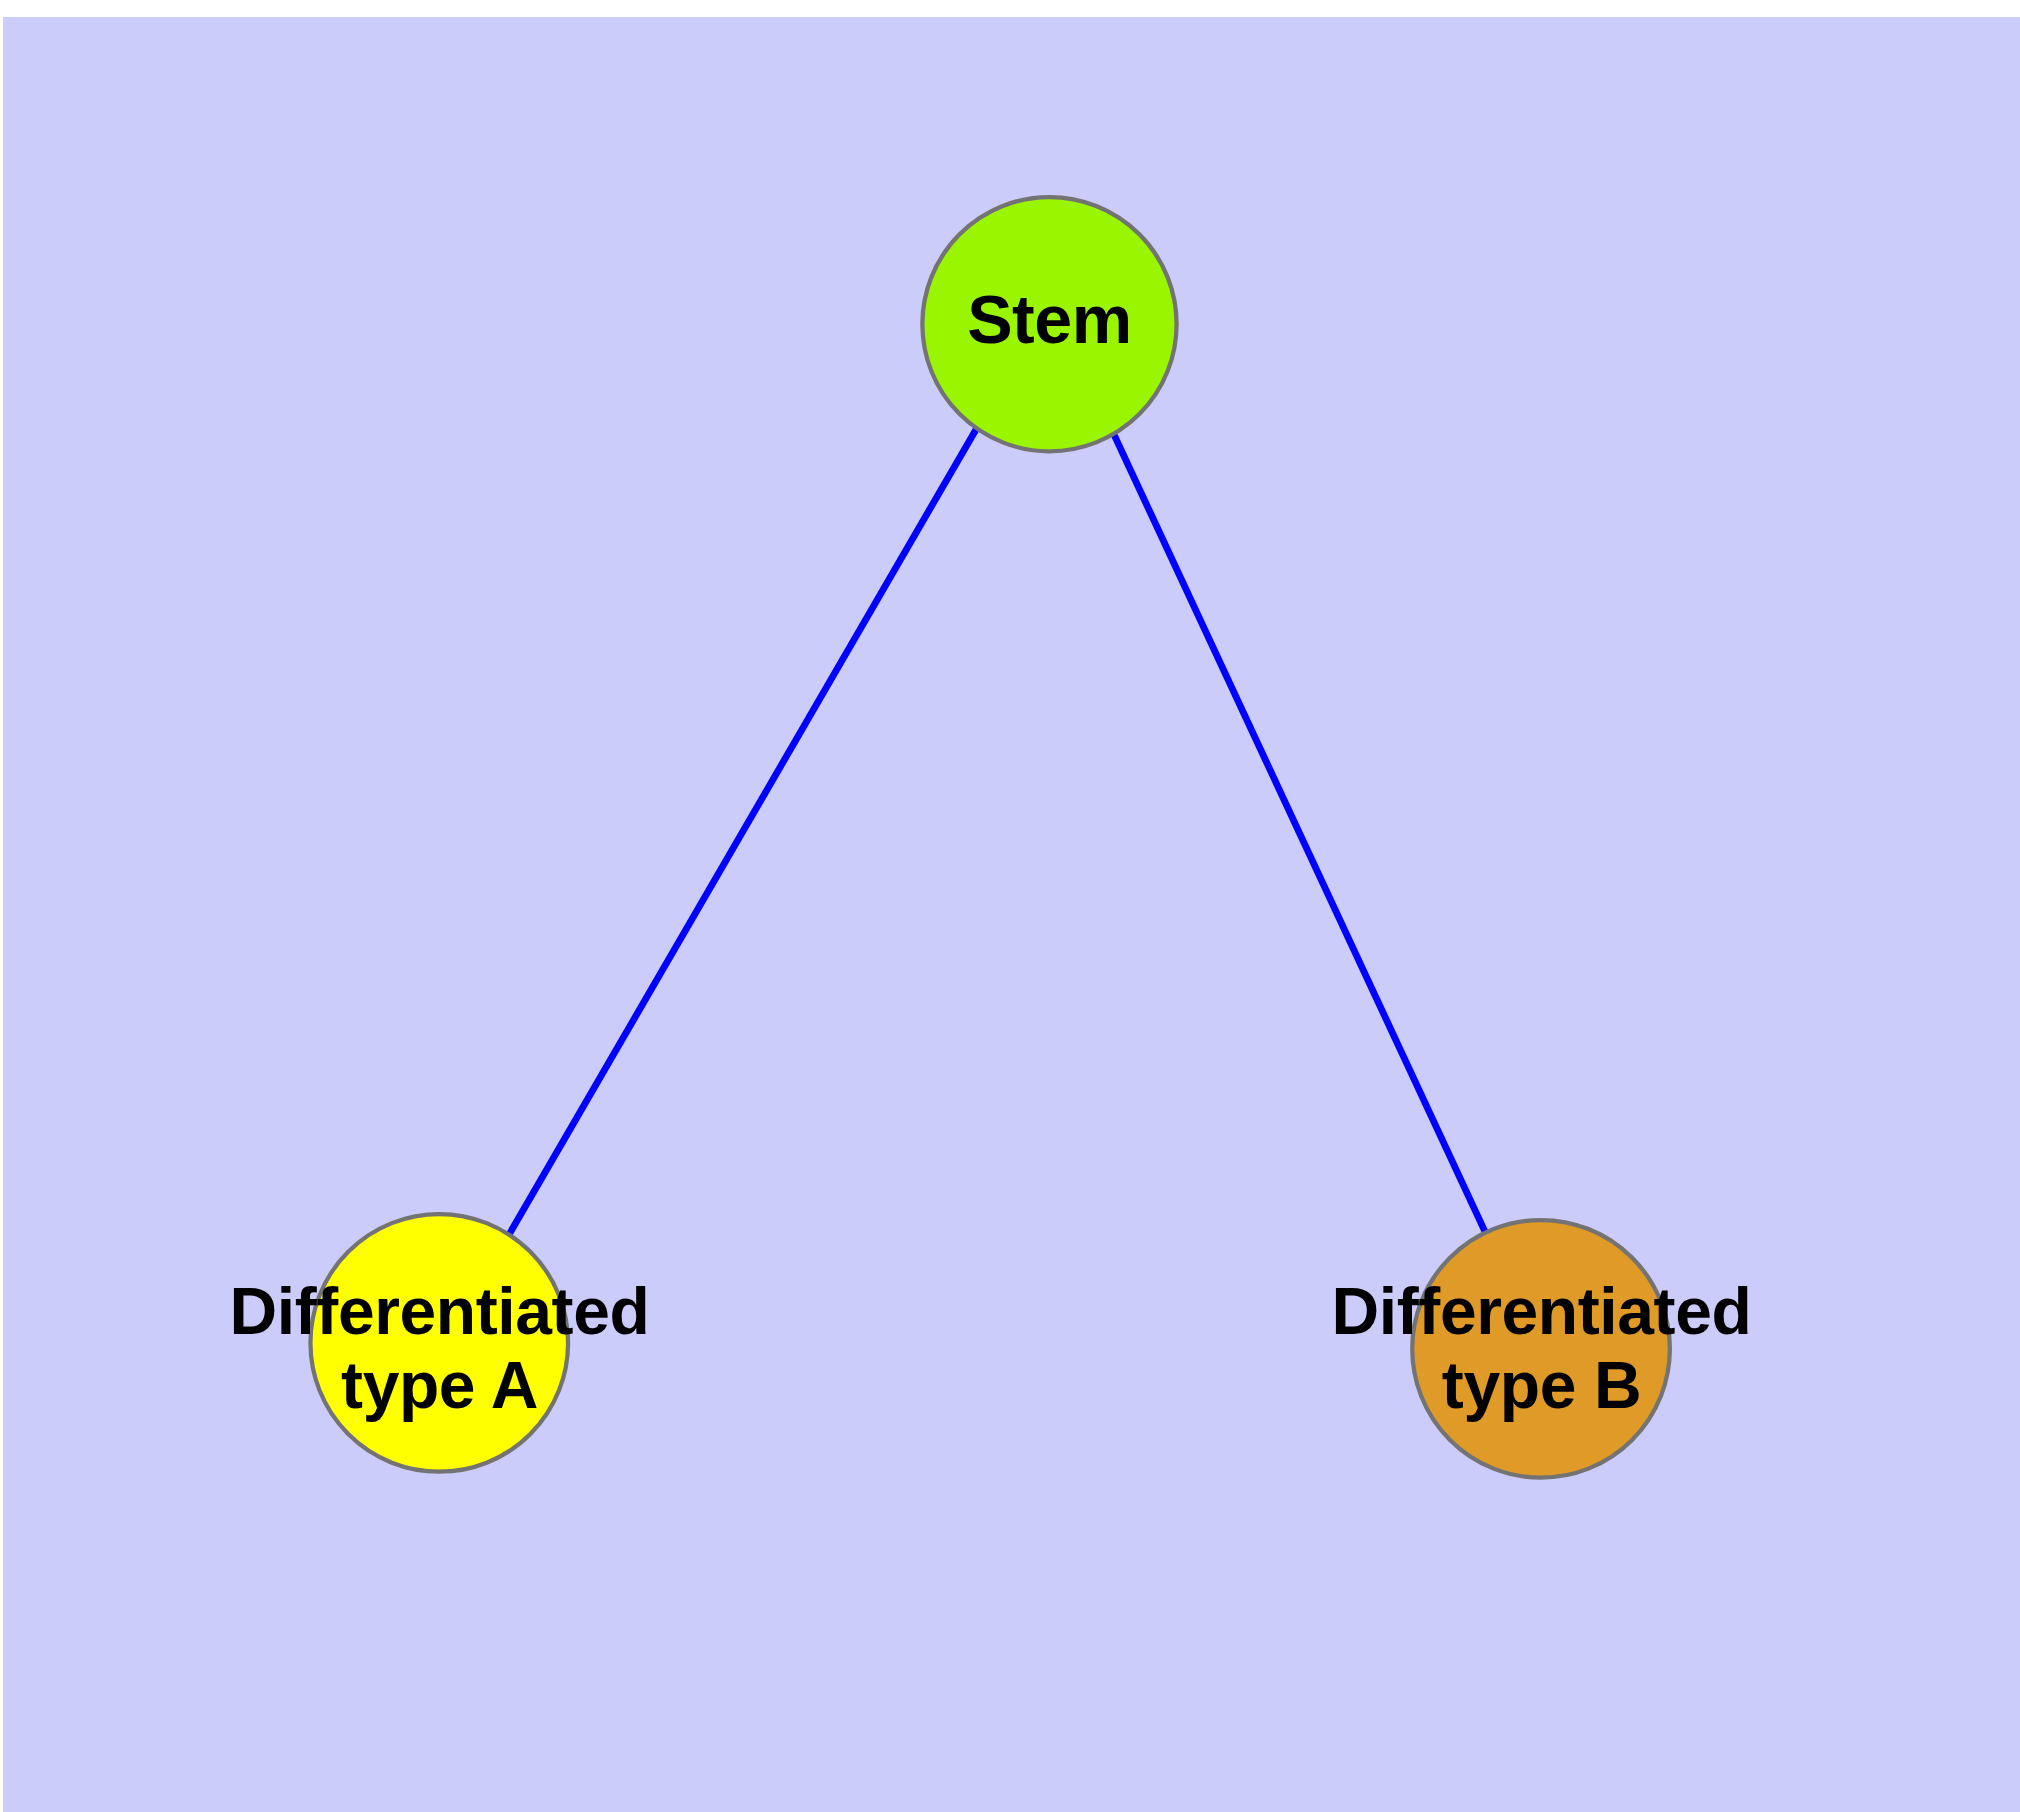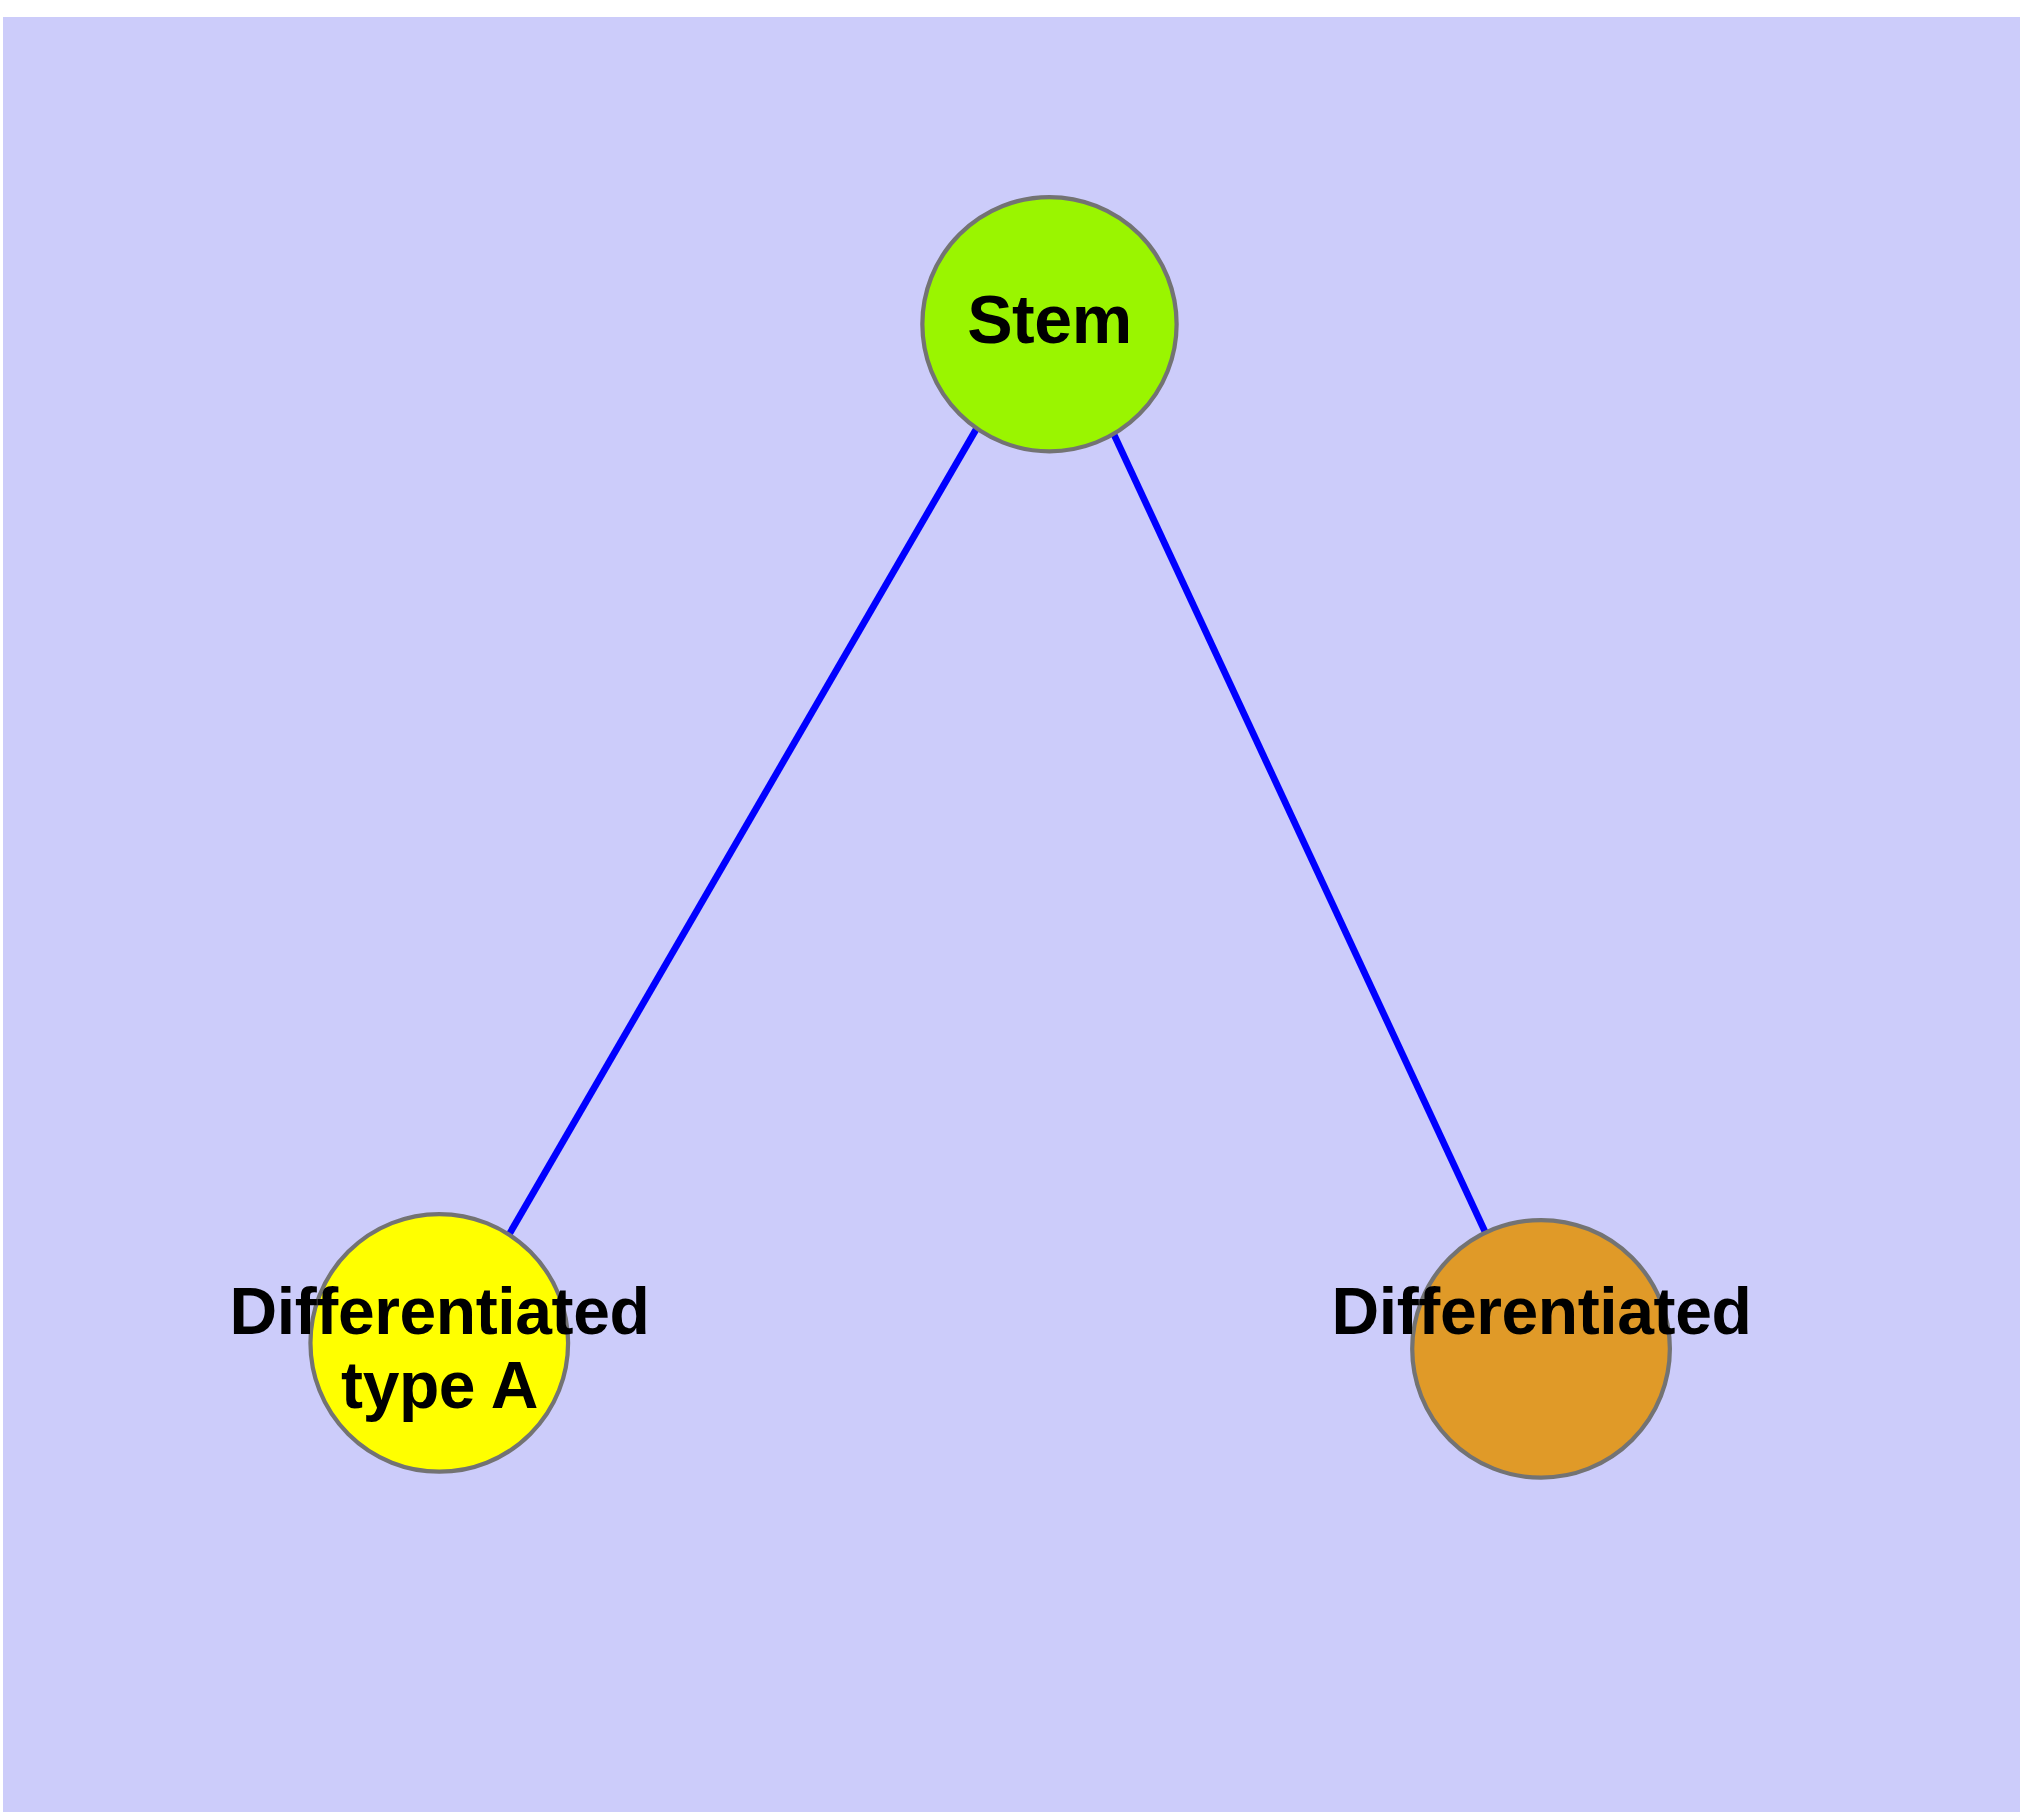--- a/index.html
+++ b/index.html
@@ -80,16 +80,16 @@
       <circle cx="1238" cy="366" r="150" fill="#9af500" stroke="#737373" stroke-width="5"></circle>
       <circle cx="518" cy="1568" r="152" fill="#ffff00" stroke="#737373" stroke-width="5"></circle>
       <circle cx="1818" cy="1575" r="152" fill="#e09a28" stroke="#737373" stroke-width="5"></circle>
     </g>
   </svg>
 
   <div class="node-label" id="label-stem">Stem</div>
 
   <div class="node-label" id="label-diffA"><span>Differentiated</span><br><span>type A</span></div>
 
-  <div class="node-label" id="label-diffB"><span>Differentiated</span><br></div>
+  <div class="node-label" id="label-diffB"><span>Differentiated</span><br><span>type B</span></div>
 
 </div>
 
 
 </body></html>

